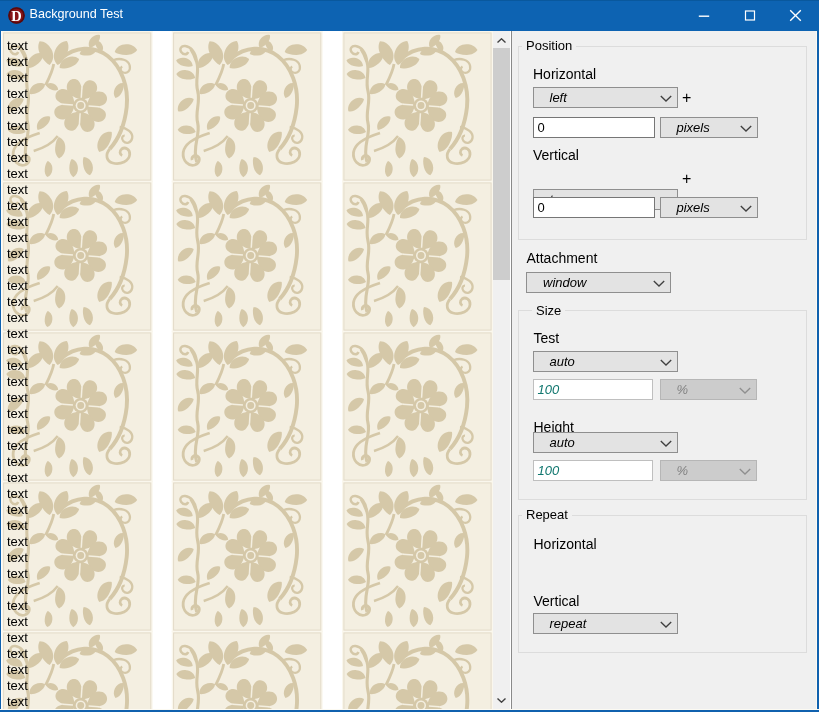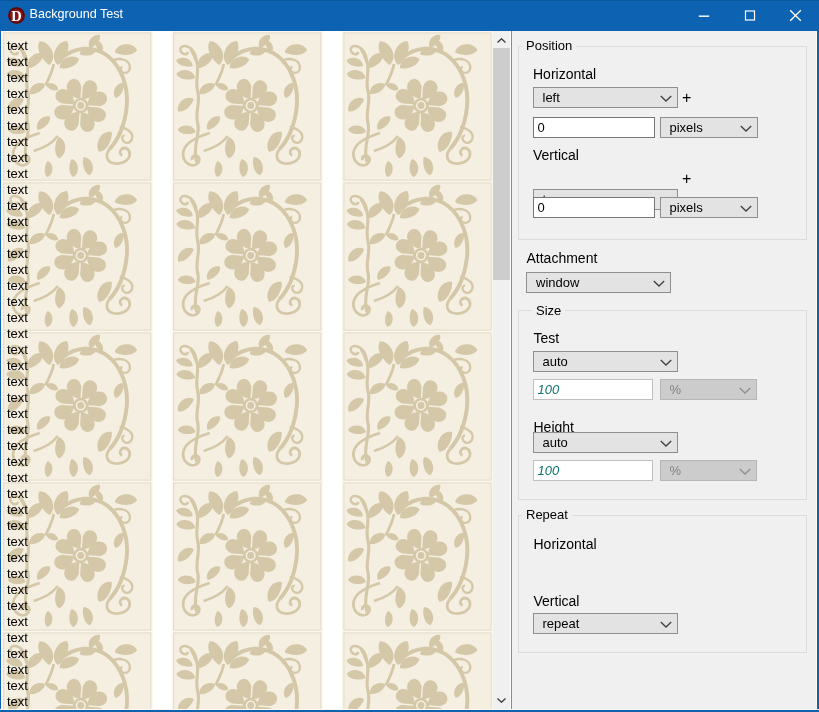--- a/index.html
+++ b/index.html
@@ -13,21 +13,21 @@
   #leftpane{position:absolute;left:1px;top:31px;width:492px;height:678px;background:#fff;overflow:hidden;}
   #texts{position:absolute;left:6px;top:7px;font-size:13px;line-height:16px;color:#000;white-space:pre;}
   #sbar{position:absolute;left:493px;top:31px;width:17px;height:678px;background:#f0f0f0;}
   #sthumb{position:absolute;left:493px;top:48px;width:17px;height:232px;background:#cdcdcd;}
   #divider{position:absolute;left:510.5px;top:31px;width:1px;height:678px;background:#8a8a8a;}
   #panel{position:absolute;left:511.5px;top:31px;width:305.5px;height:678px;background:#f0f0f0;}
   .fs{position:absolute;border:1px solid #dcdcdc;}
   .legend{position:absolute;background:#f0f0f0;padding:0 4px;font-size:13px;color:#000;line-height:13px;}
   .lbl{position:absolute;font-size:14px;color:#000;line-height:13px;}
   .combo{position:absolute;background:#e3e3e3;border:1px solid #8f8f8f;font-size:13px;color:#000;box-sizing:border-box;}
-  .combo .ct{position:absolute;left:9px;top:3px;line-height:13px;}
+  .combo .ct{position:absolute;left:16px;top:3px;line-height:13px;font-style:italic;}
   .combo svg{position:absolute;right:5px;top:7px;}
   .inp{position:absolute;background:#fff;border:1px solid #767676;font-size:13px;color:#000;box-sizing:border-box;}
   .inp .ct{position:absolute;left:4px;top:3px;line-height:13px;}
   .dis.combo{background:#cccccc;border-color:#b6b6b6;color:#838383;}
   .dis.inp{border-color:#bfbfbf;color:#0f766e;font-style:italic;}
 </style>
 </head>
 <body>
 <div id="win">
   <div id="titlebar"></div>

